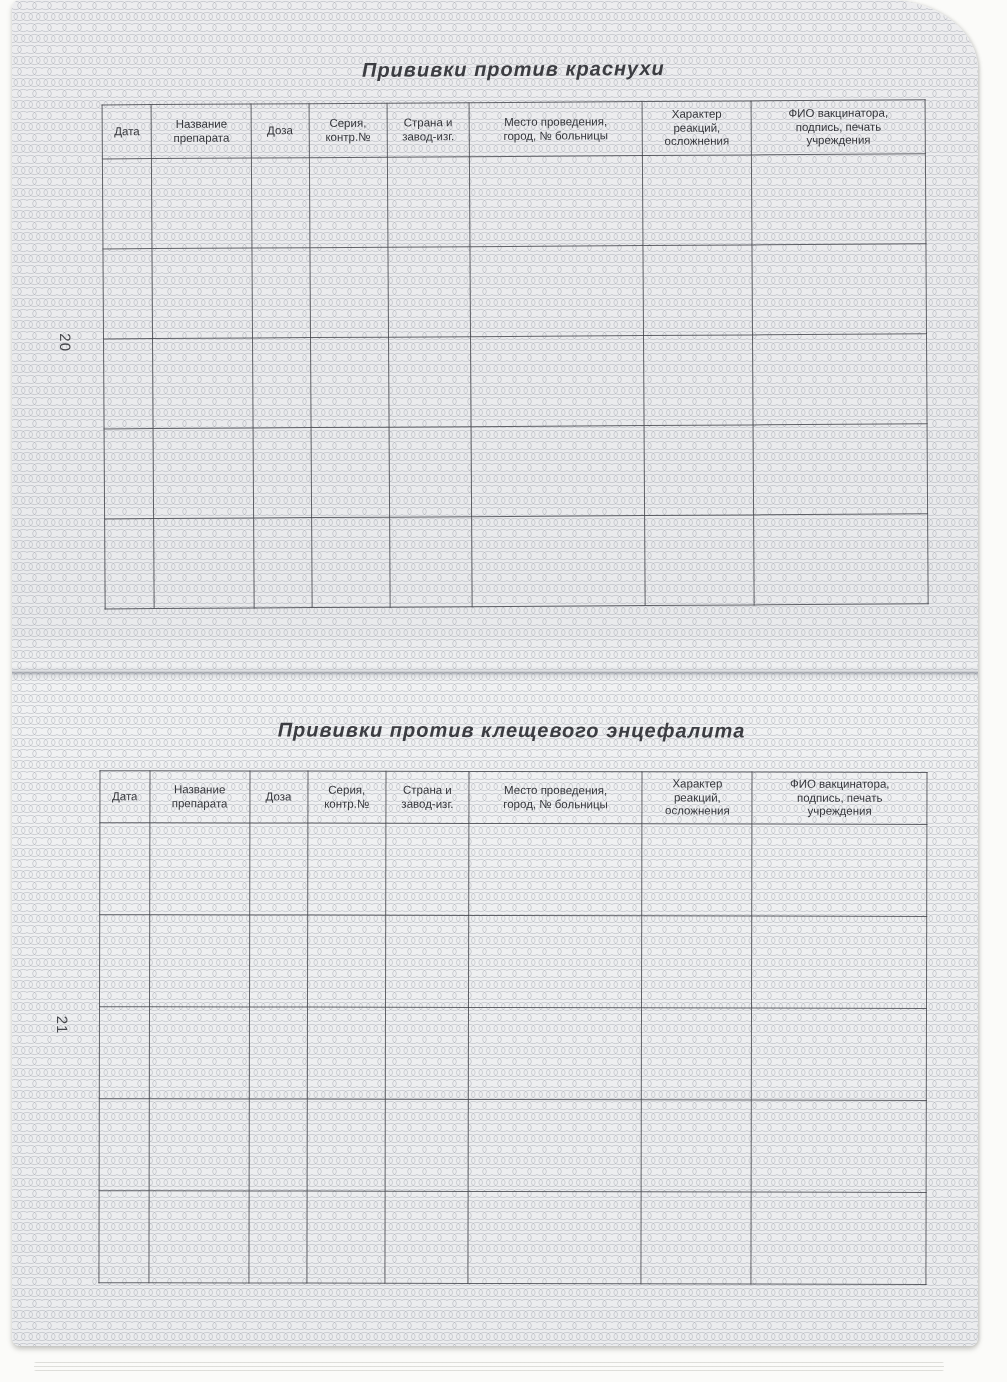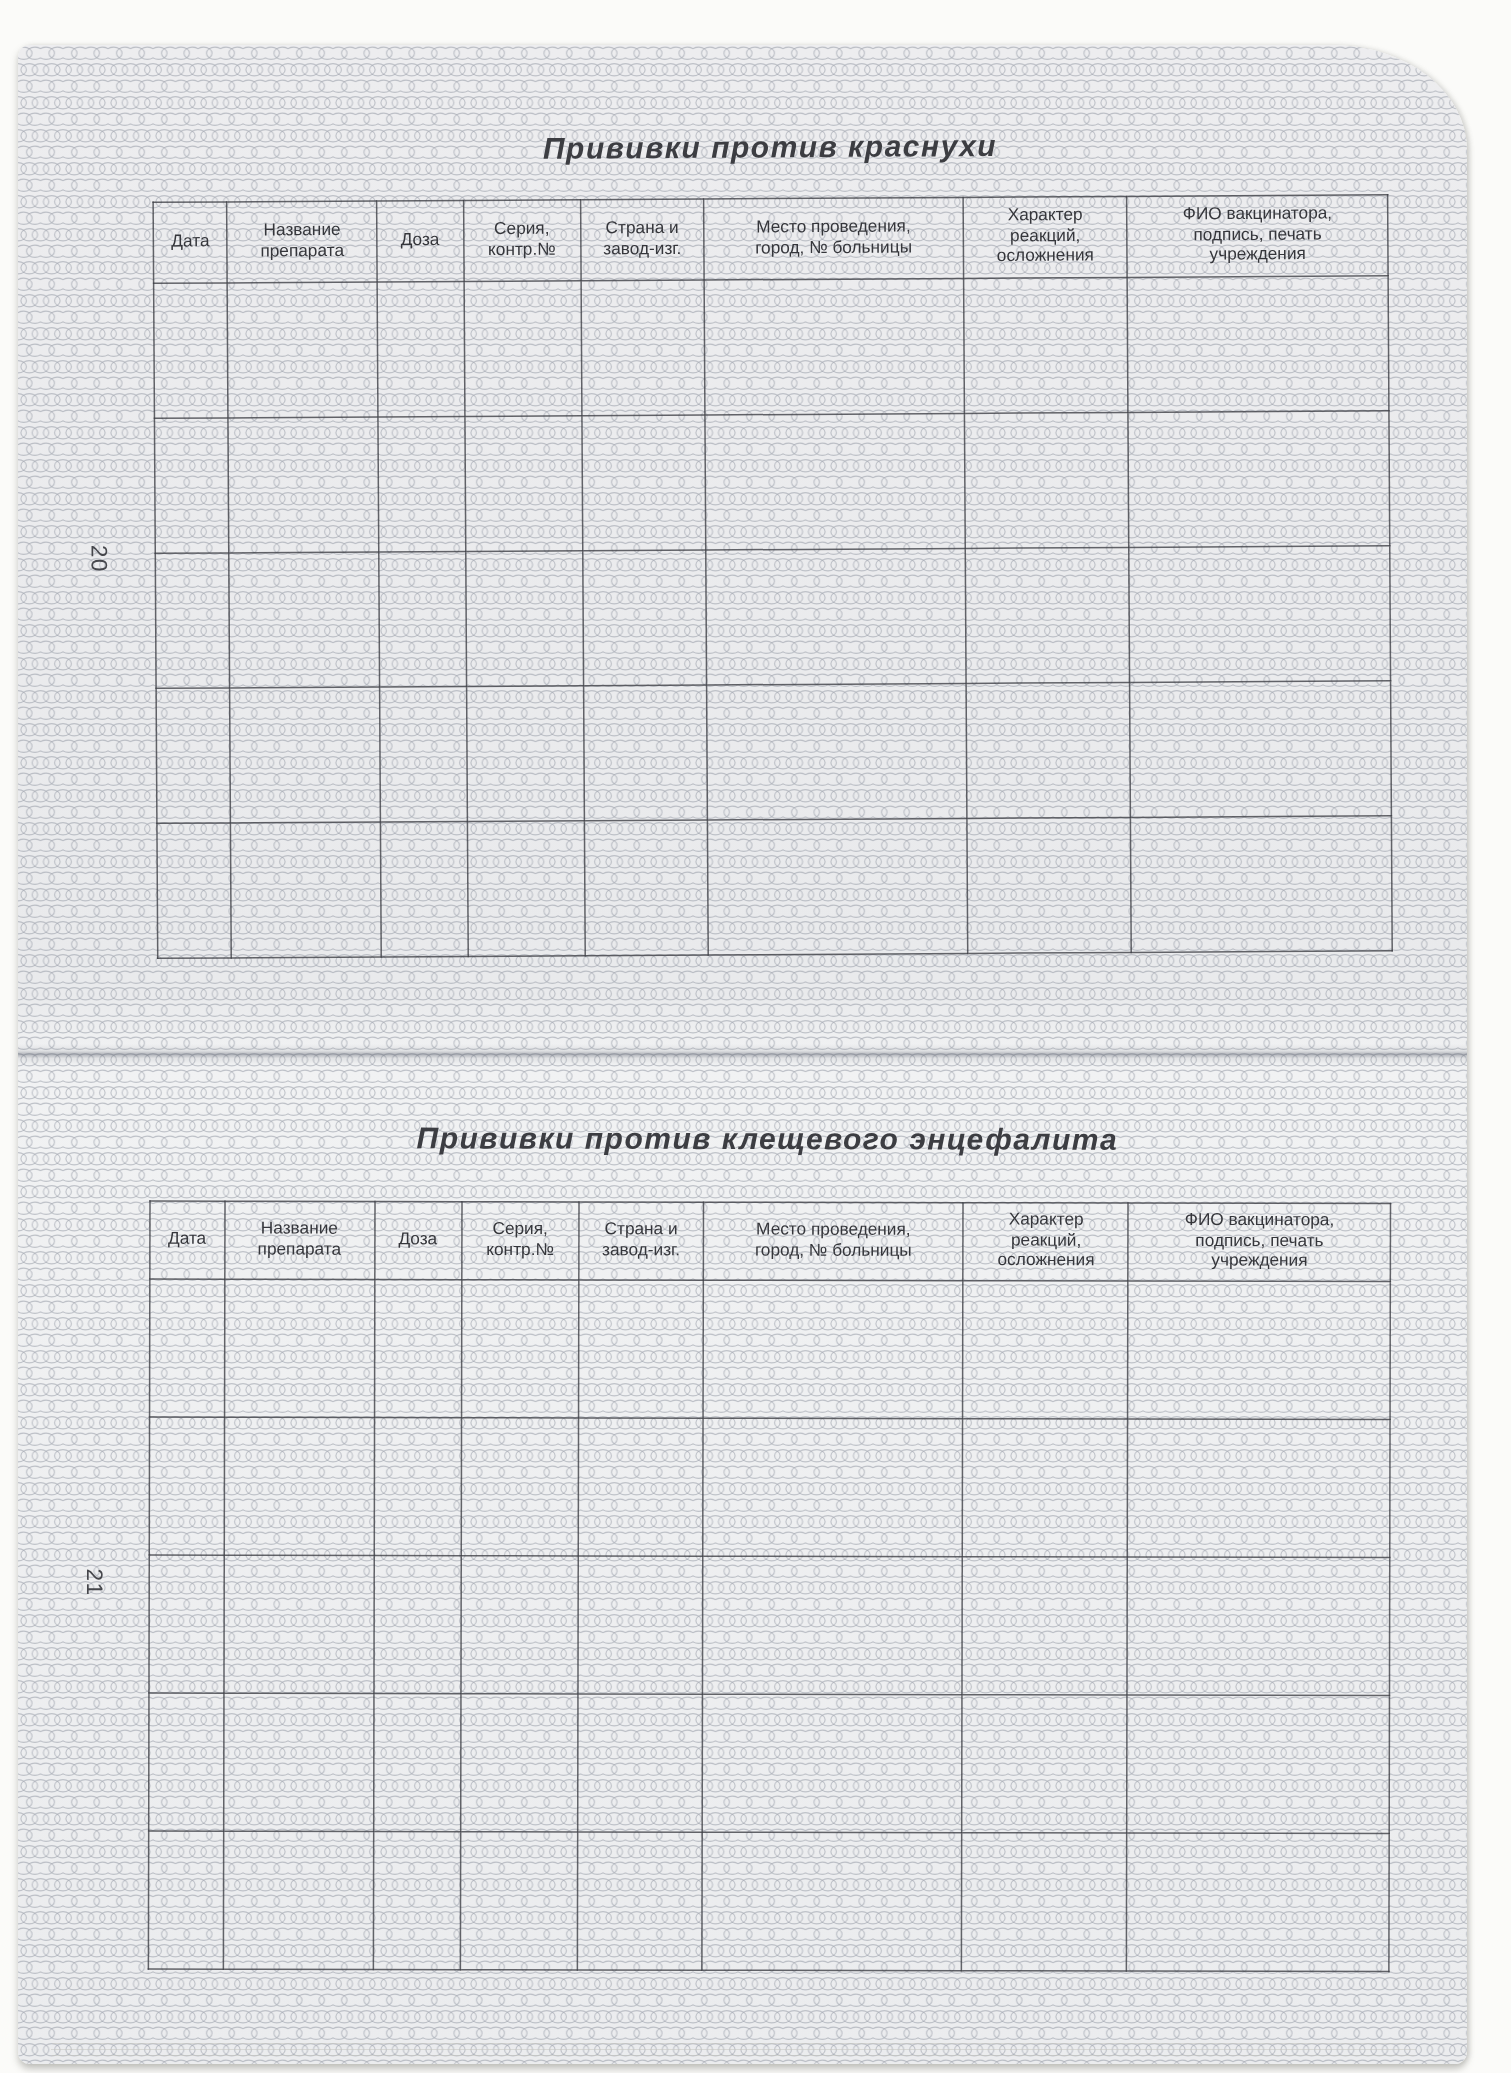--- a/index.html
+++ b/index.html
@@ -4,21 +4,21 @@
 <style>
   * { margin:0; padding:0; box-sizing:border-box; }
   html,body { width:1007px; height:1382px; }
   body {
     position:relative;
     background:#fbfbf9;
     font-family:"Liberation Sans", sans-serif;
     overflow:hidden;
   }
   .booklet {
-    position:absolute; left:12px; top:30px; width:966px; height:1346px;
+    position:absolute; left:12px; top:0; width:966px; height:1346px;
     background:linear-gradient(180deg,#ededef 0%,#e9eaec 47%,#f1f2f3 50%,#ebecee 100%);
     border-radius:8px;
     border-top-right-radius:90px 70px;
     box-shadow:0 3px 5px rgba(130,130,125,0.45), 2px 0 3px rgba(160,160,155,0.25);
     overflow:hidden;
   }
   .guilloche { position:absolute; left:0; top:0; }
   .fold {
     position:absolute; left:0; right:0; top:666px; height:14px;
     background:linear-gradient(to bottom,

